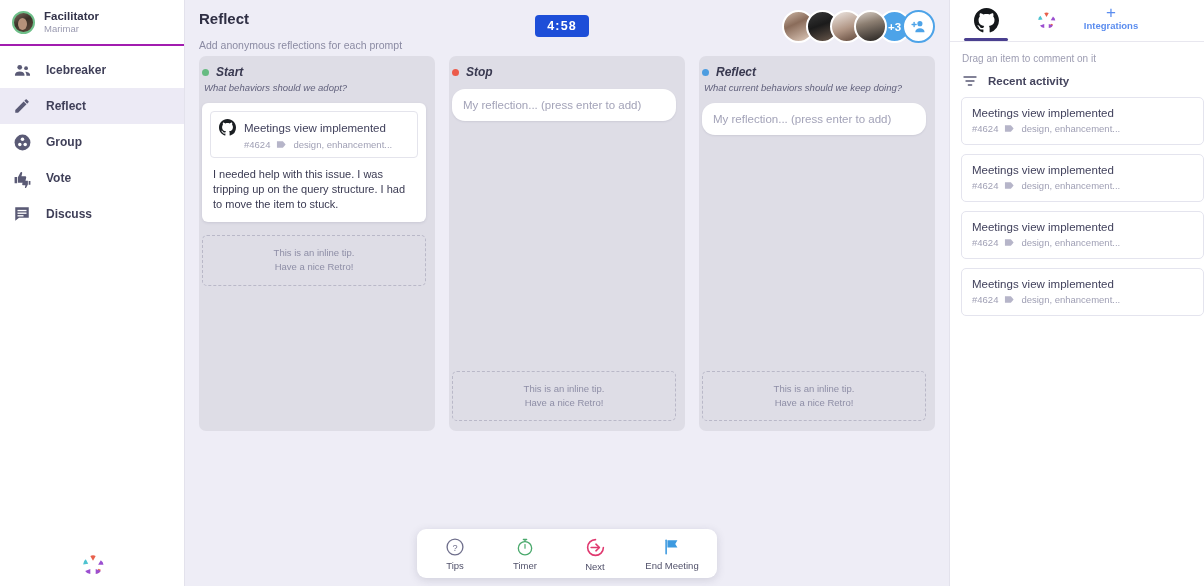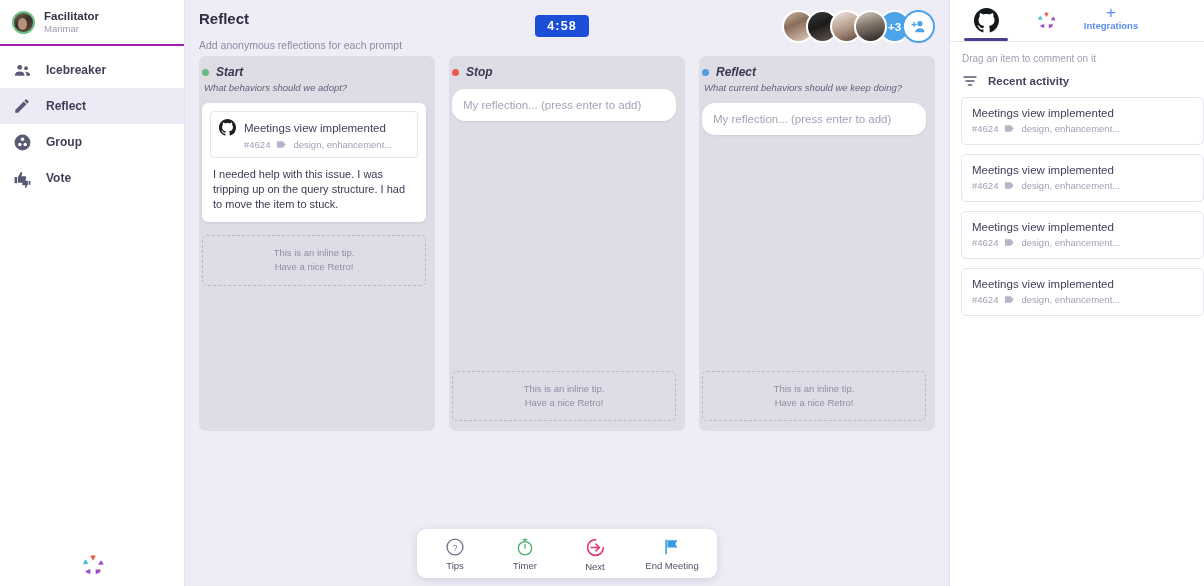--- a/index.html
+++ b/index.html
@@ -188,20 +188,31 @@
       </div>
       <div class="nav-item">
         <span class="nav-ico">
           <svg width="19" height="19" viewBox="0 0 24 24" fill="#5a5a75">
             <path d="M2 10h3.2v8H2zM6.2 10.4l3.2-6c.3-.6 1-.8 1.6-.5.5.3.8.9.6 1.5L10.7 9h4.6c.9 0 1.6.8 1.4 1.7l-1.2 5.4c-.2.8-.9 1.4-1.7 1.4H6.2z"></path>
             <path d="M22 20h-2.2v-5H22zM18.8 19.7l-2.2 4c-.2.4-.7.6-1.1.4-.4-.2-.6-.6-.4-1l.6-2.5h-3.1c-.6 0-1.1-.6-1-1.2l.8-3.7c.15-.55.6-.95 1.2-.95h5.2z"></path>
           </svg>
         </span>
         <span class="nav-label">Vote</span>
       </div>
+      <div class="nav-item">
+        <span class="nav-ico">
+          <svg width="18" height="18" viewBox="0 0 24 24" fill="#5a5a75">
+            <path d="M3 3h18v14H8l-5 4V3z"></path>
+            <rect x="6" y="6.5" width="12" height="1.8" fill="#fff"></rect>
+            <rect x="6" y="10" width="12" height="1.8" fill="#fff"></rect>
+            <rect x="6" y="13.5" width="8" height="1.8" fill="#fff"></rect>
+          </svg>
+        </span>
+        <span class="nav-label">Discuss</span>
+      </div>
     </div>
 
     <div class="sb-logo">
       <svg width="30" height="30" viewBox="0 0 100 100">
         <g transform="translate(50,50)">
           <path d="M-9,-30 a20,20 0 0 1 18,0 l-9,16 z" fill="#e8604c"></path>
           <path d="M26,-16 a20,20 0 0 1 9,15.5 l-18,-0.5 z" fill="#9b4fd0"></path>
           <path d="M26,16 a20,20 0 0 1 -15.5,13 l7.5,-16.5 z" fill="#e8604c"></path>
           <path d="M-9,30 a20,20 0 0 1 -17,-10 l17,-6.5 z" fill="#9b4fd0"></path>
           <path d="M-33,-2 a20,20 0 0 1 9,-17 l8,15 z" fill="#4ec3d0"></path>

